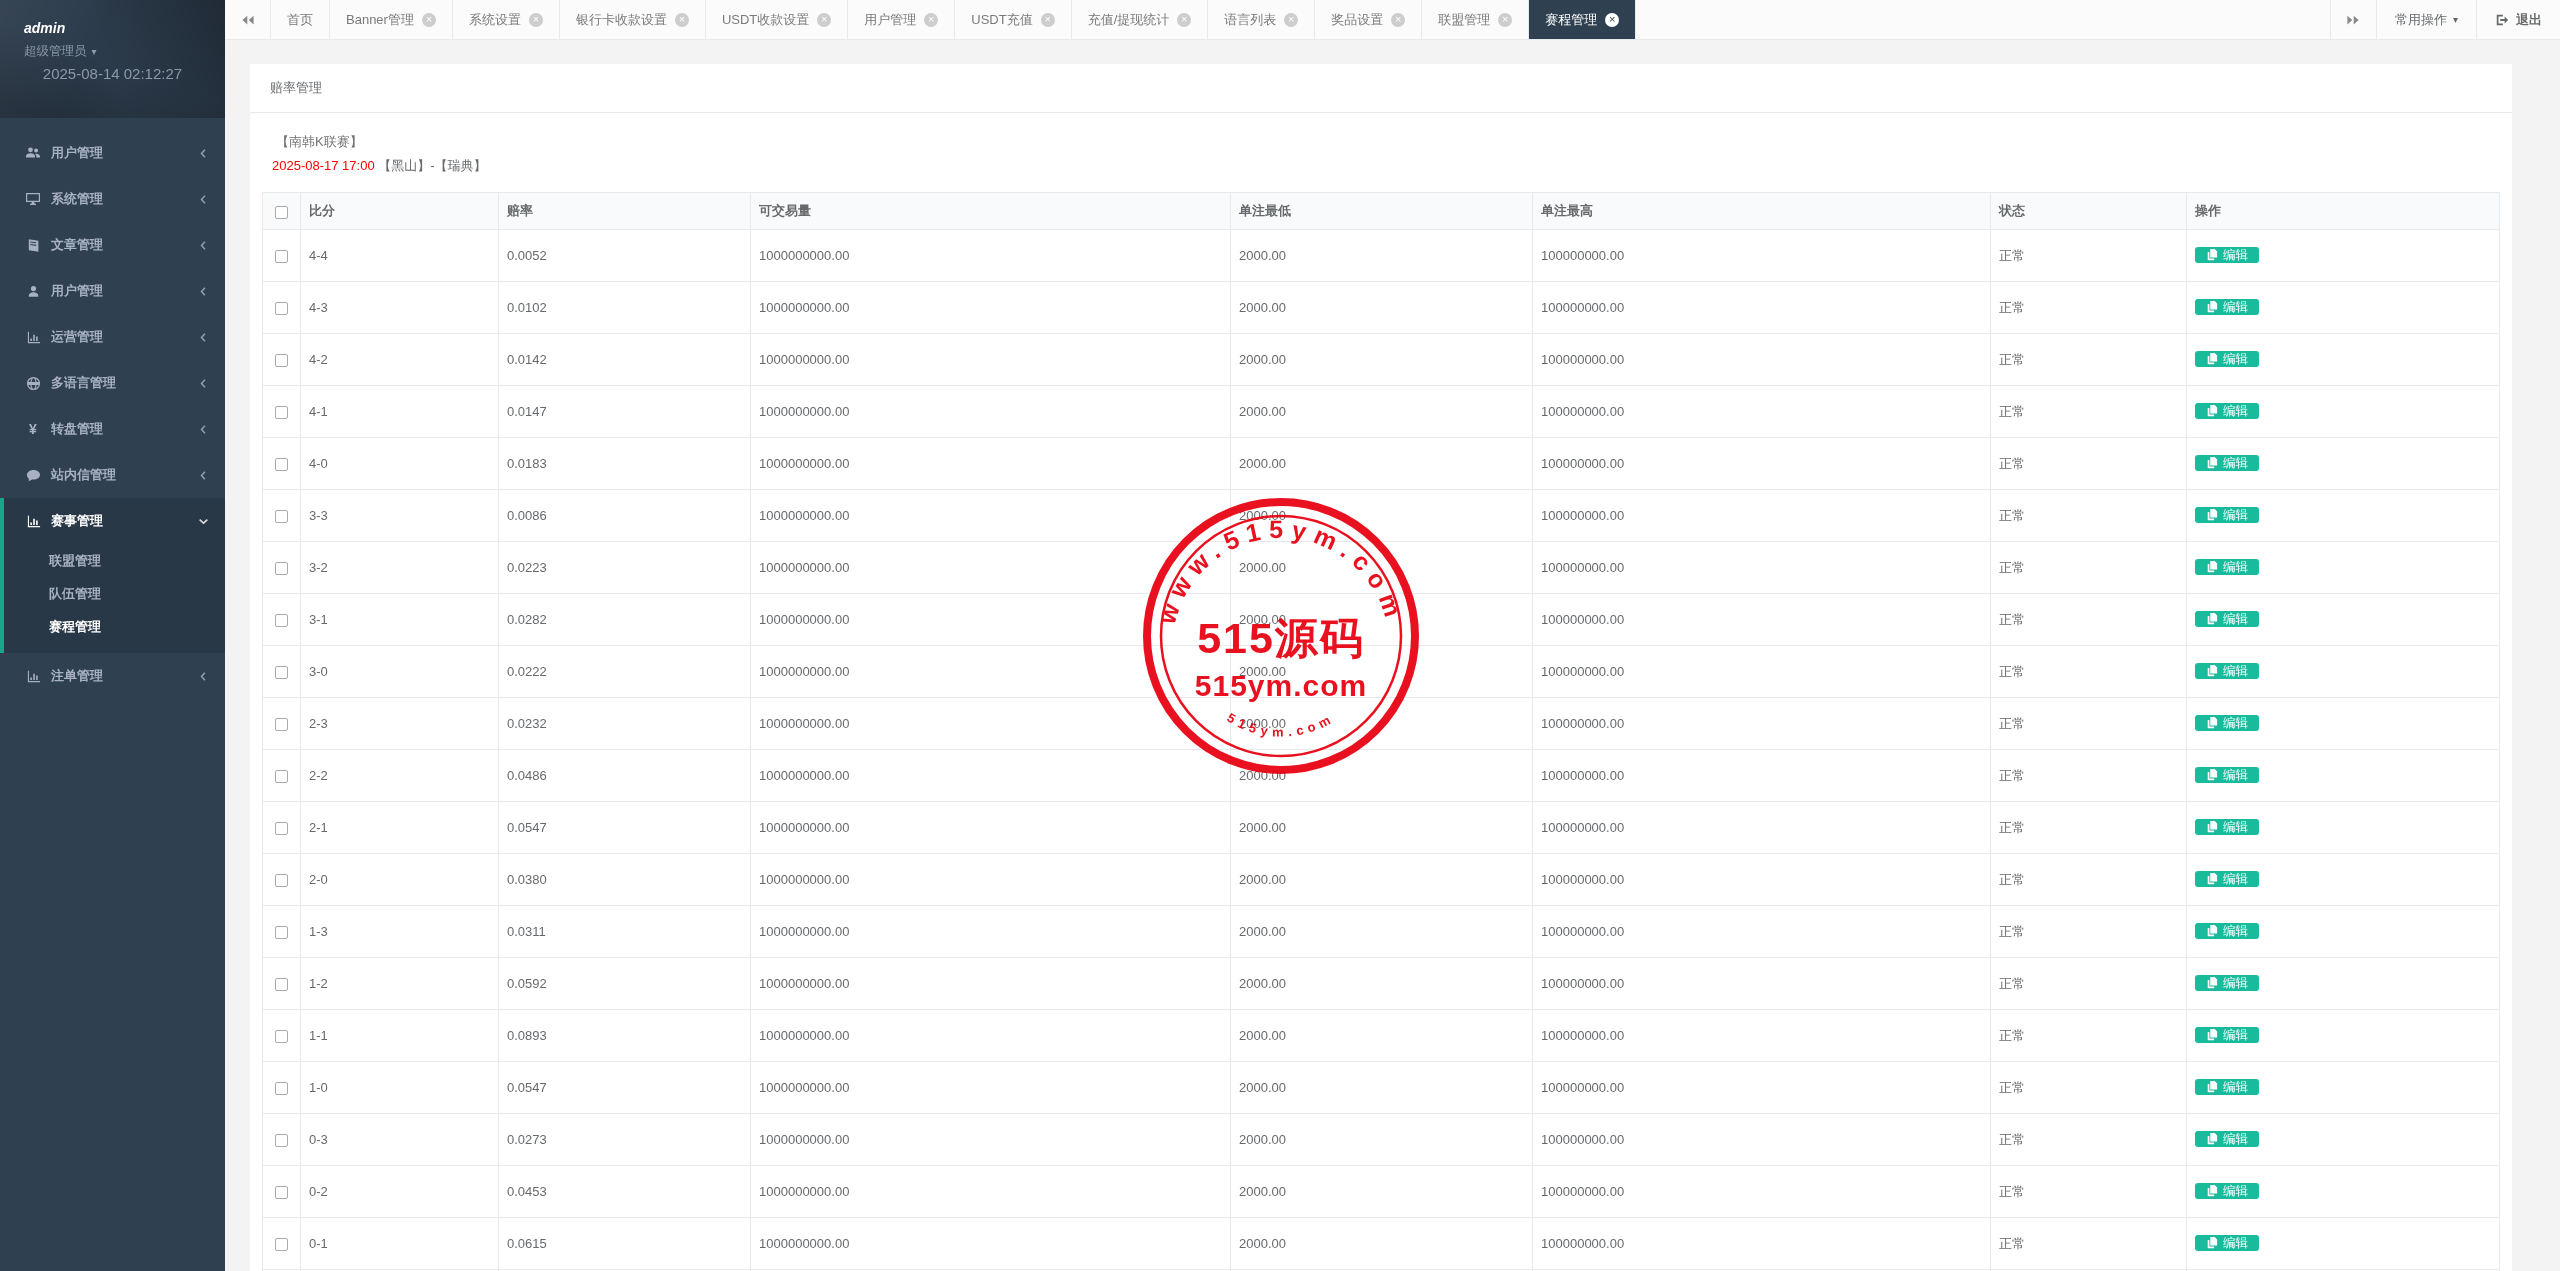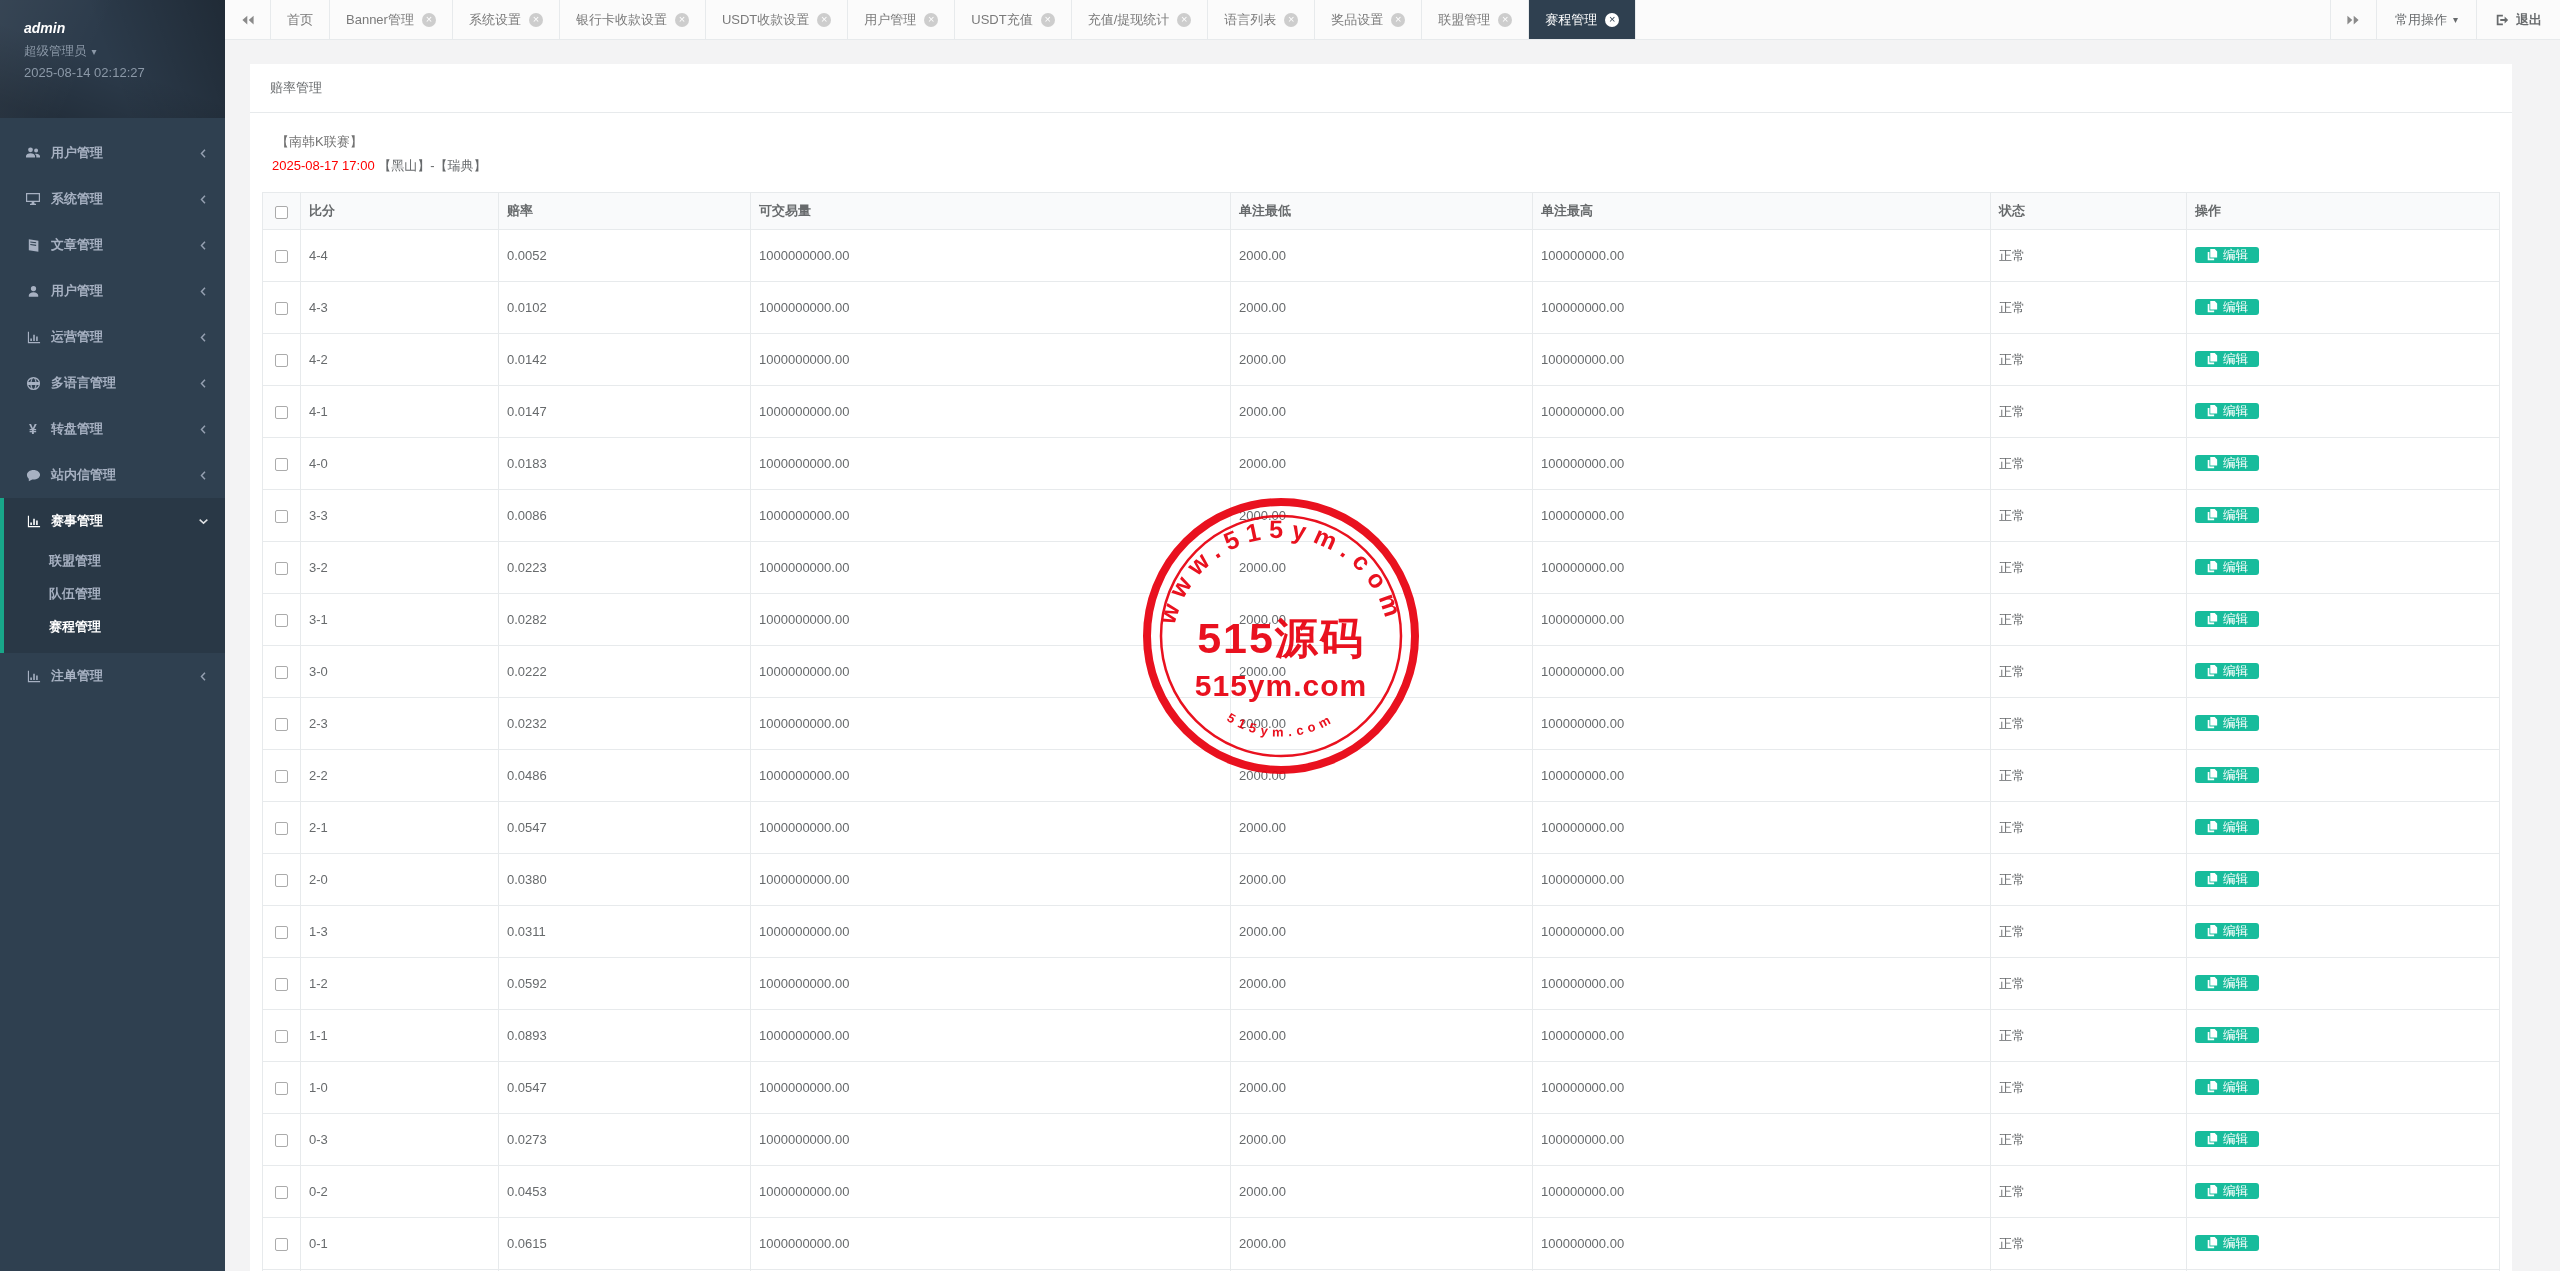--- a/index.html
+++ b/index.html
@@ -18,21 +18,21 @@
   .profile{
     height:118px; padding:20px 24px 0;
     background:
       linear-gradient(115deg, rgba(255,255,255,0.05) 0%, rgba(255,255,255,0.0) 42%),
       linear-gradient(250deg, rgba(0,0,0,0.28) 0%, rgba(0,0,0,0) 52%),
       linear-gradient(20deg, rgba(0,0,0,0.22) 8%, rgba(0,0,0,0) 48%),
       #2c3b4b;
   }
   .profile-name{ color:#fff; font-weight:bold; font-size:14px; margin-bottom:7px;font-style:italic; }
   .profile-role{ color:#8b98a7; font-size:12.5px; margin-bottom:5px; display:flex; align-items:center; gap:5px;}
-  .profile-time{ color:#8b98a7; font-size:13px; }
+  .profile-time{ color:#8b98a7; font-size:15px;text-align:center; }
   .caret{ font-size:10px; line-height:1; }
   nav{ margin-top:12px; }
   .menu-item{ height:46px; display:flex; align-items:center; padding:0 16px 0 24px;
     color:var(--side-text); font-size:13px; font-weight:600; cursor:pointer;}
   .mi-icon{ width:18px; margin-right:9px; display:inline-flex; justify-content:center; align-items:center;}
   .mi-caret{ margin-left:auto; opacity:.85; display:inline-flex;}
   .menu-block.active{ background:var(--side-active); border-left:4px solid var(--teal); }
   .menu-block.active > .menu-item{ padding-left:20px; color:#fff; }
   .submenu{ padding-bottom:10px; }
   .submenu-item{ height:33px; display:flex; align-items:center; padding-left:45px;

